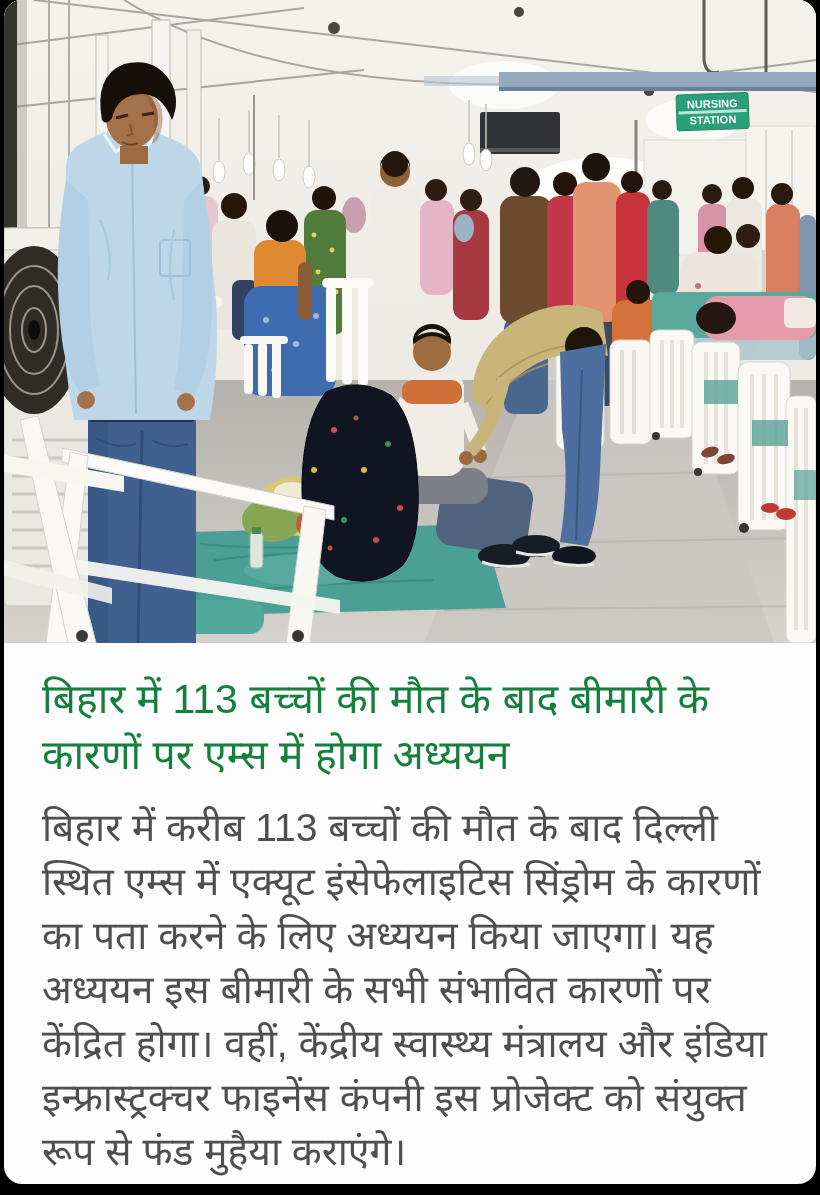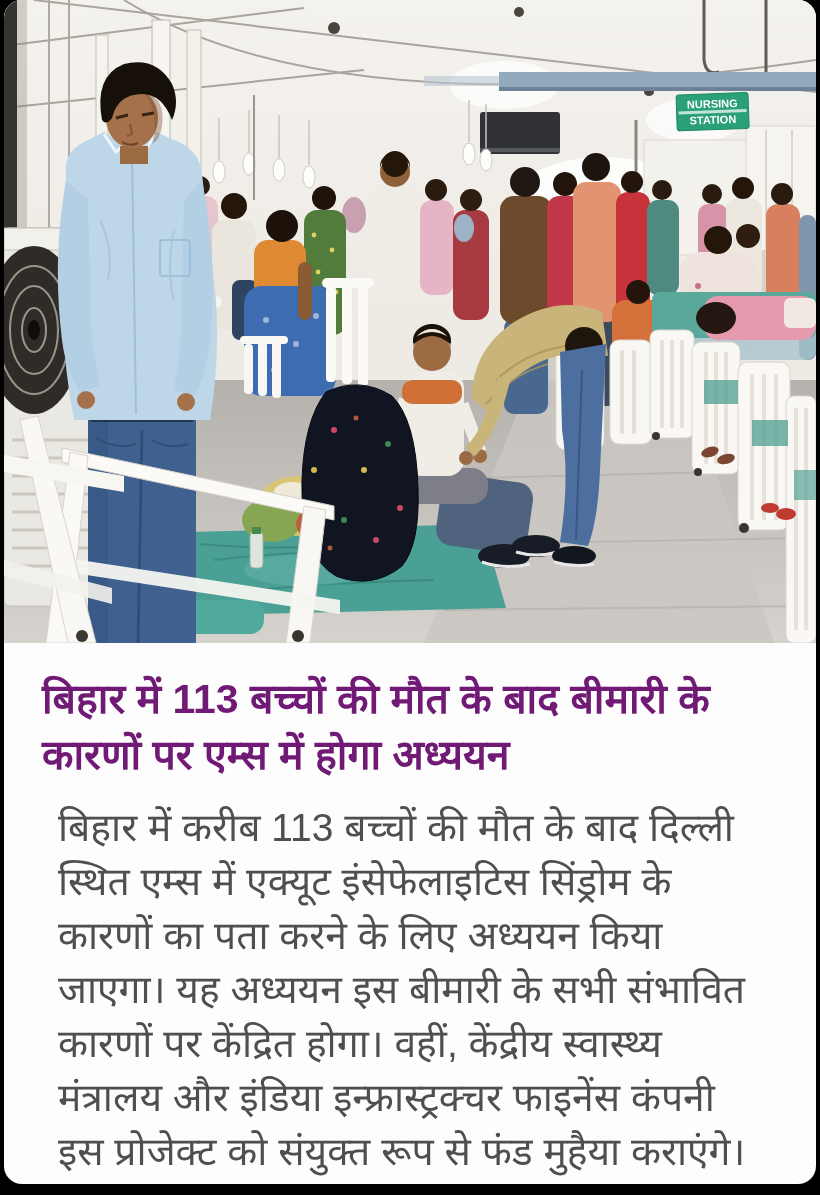--- a/index.html
+++ b/index.html
@@ -24,26 +24,26 @@
     background: #ece9e3;
   }
   .photo svg { display: block; width: 812px; height: 643px; }
   .text-block {
     padding: 28px 38px 0 38px;
   }
   .headline {
     margin: 0 0 18px 0;
     font-size: 41px;
     line-height: 56px;
-    font-weight: 700;
-    color: #701a75;
+    font-weight: 400;
+    color: #15803d;
     letter-spacing: 0;
   }
   .body-text {
-    margin: 16px;
+    margin: 0;
     font-size: 39px;
     line-height: 54px;
     font-weight: 400;
     color: #4f4f4f;
   }
 </style>
 </head>
 <body>
 
 <div class="card">

